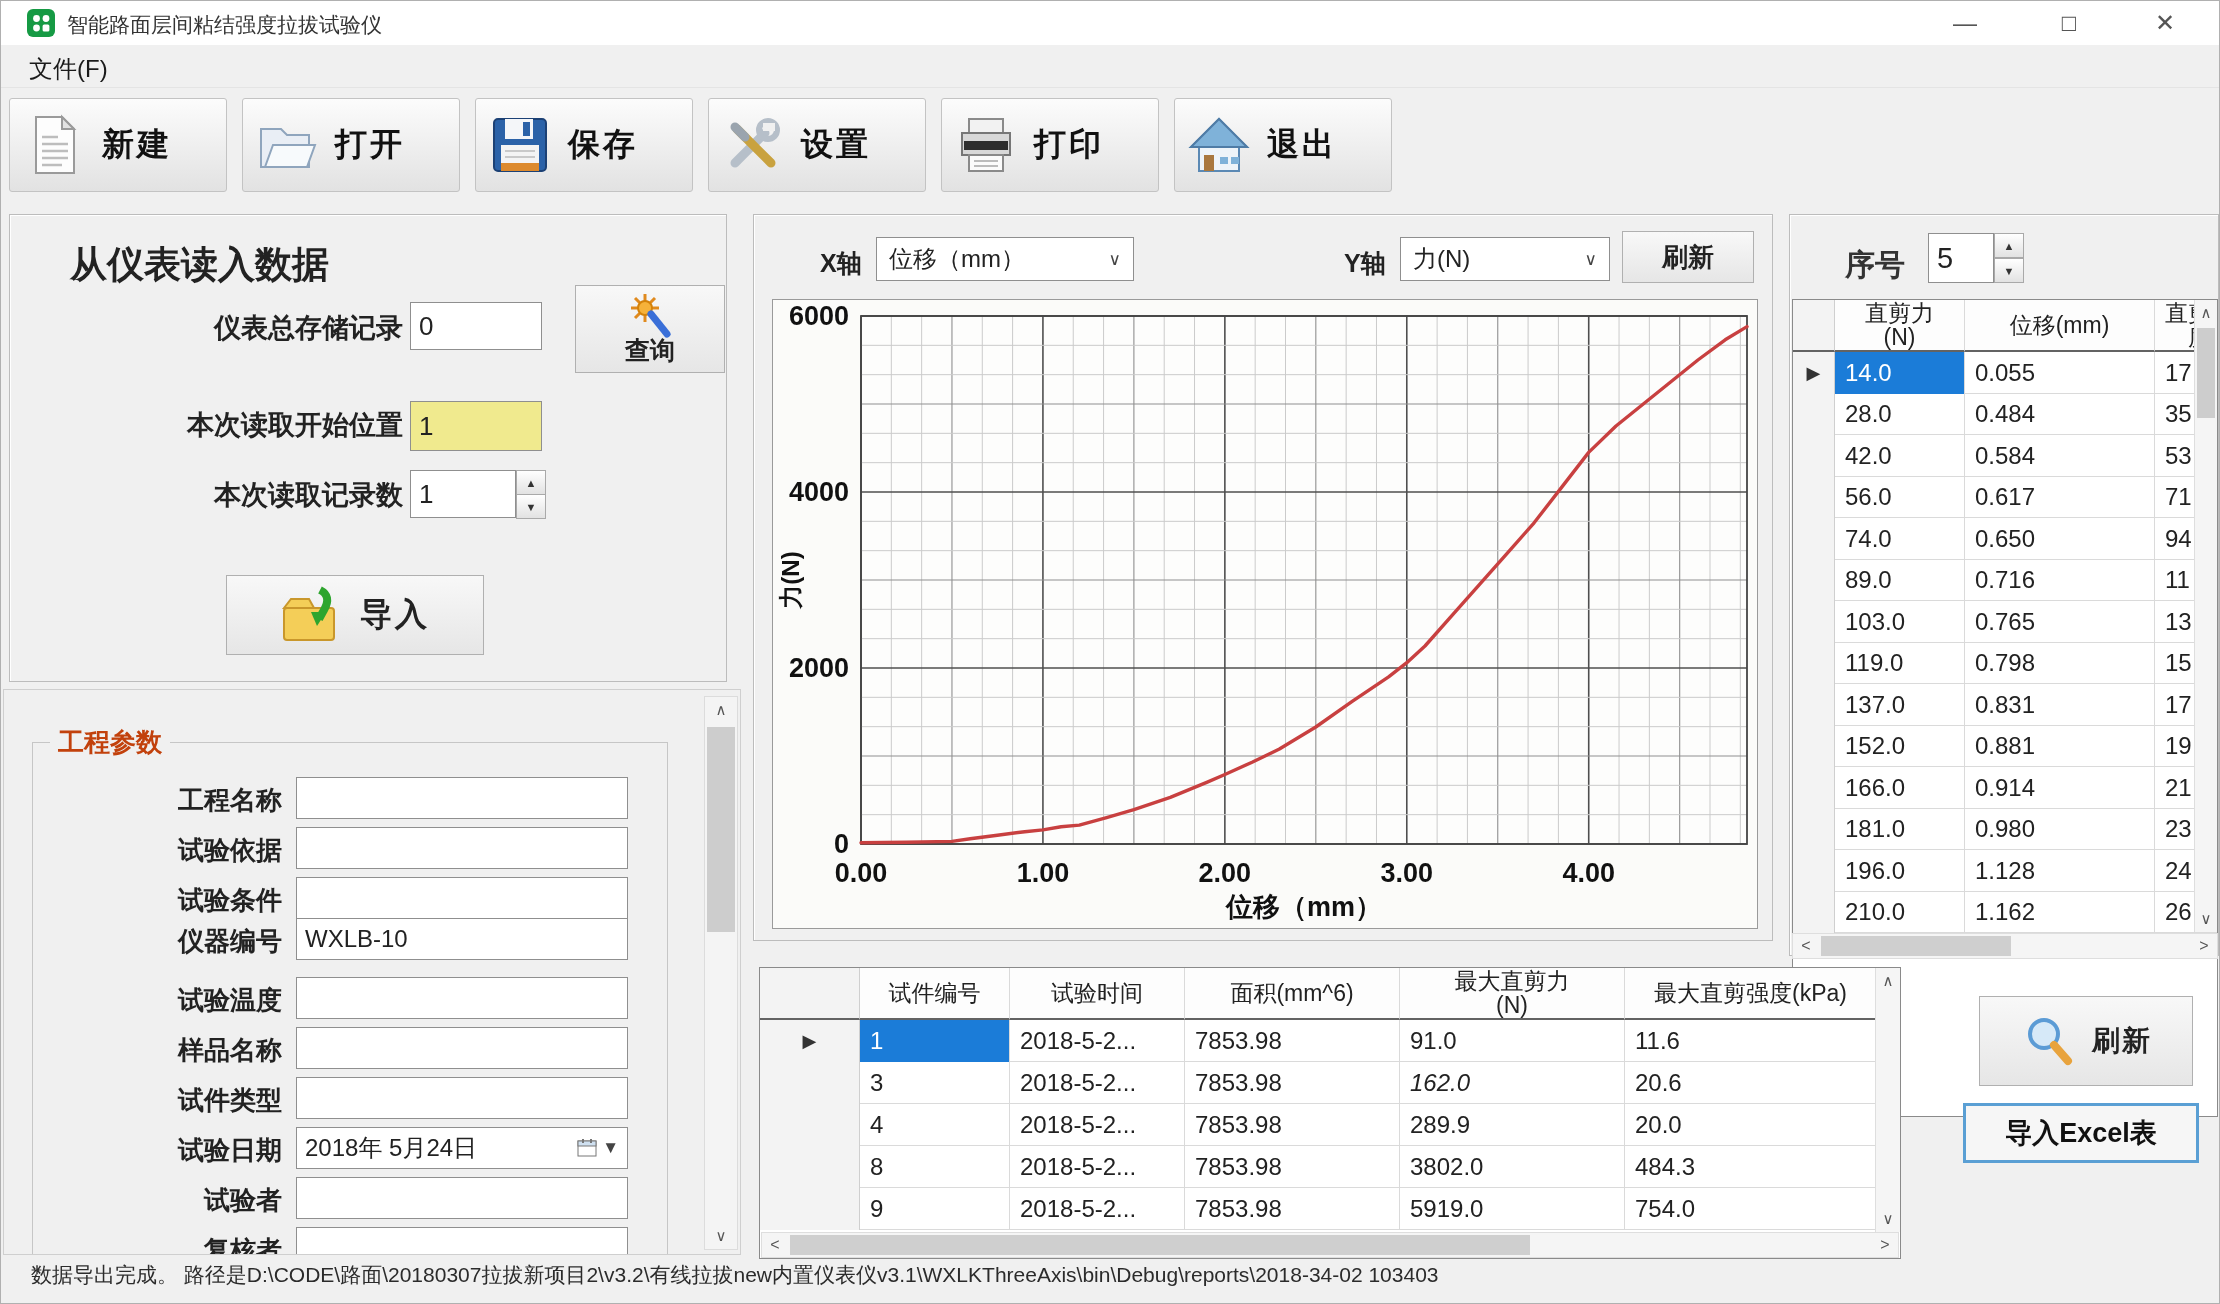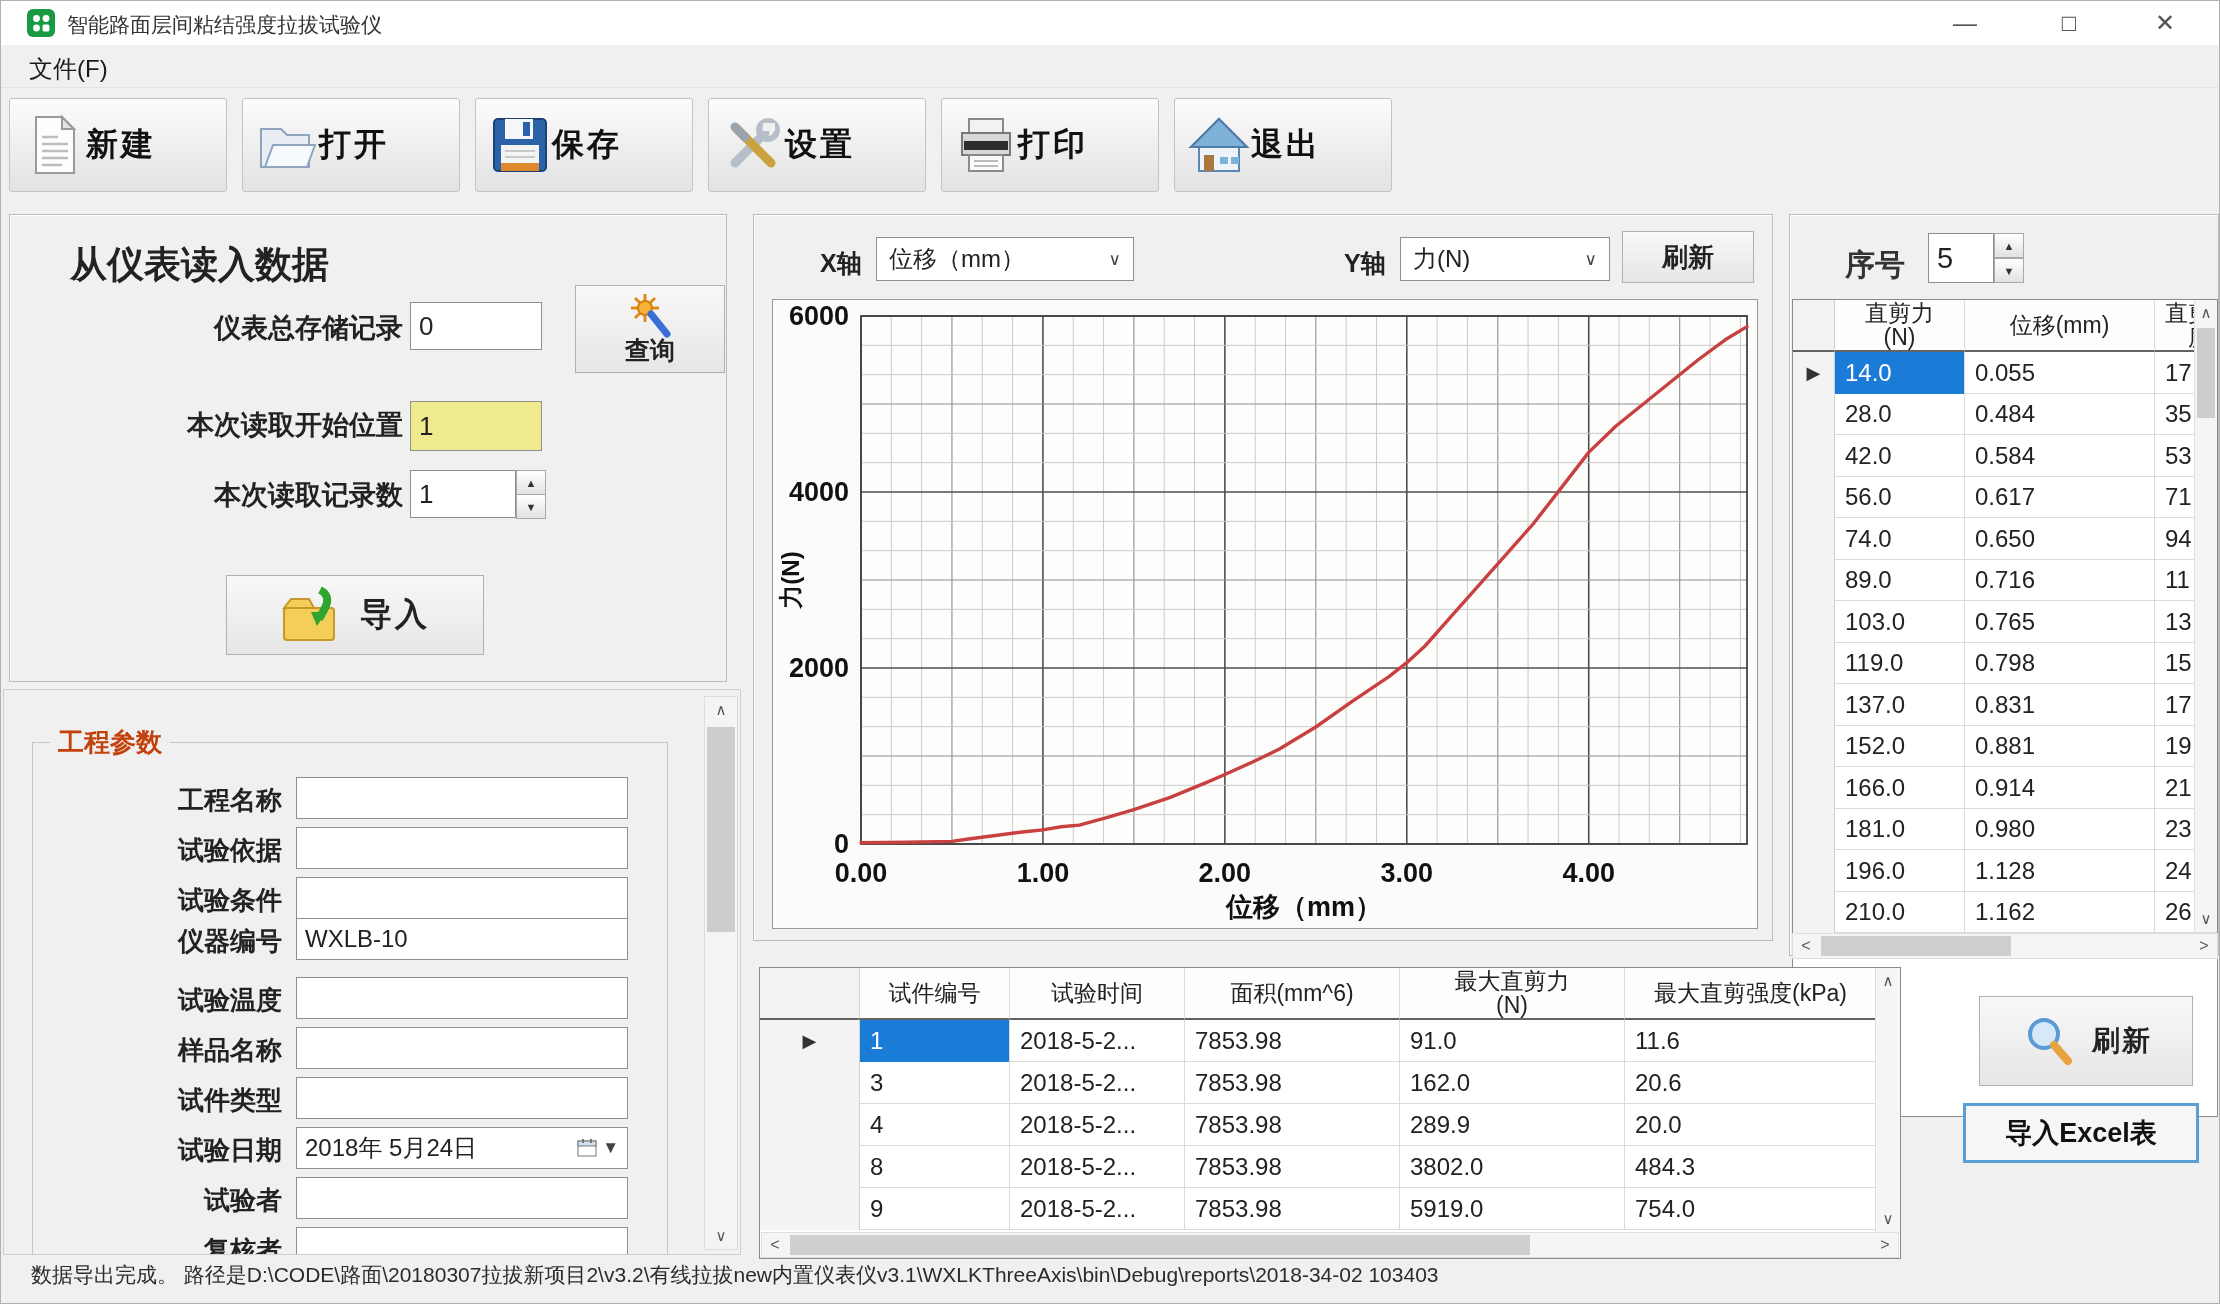--- a/index.html
+++ b/index.html
@@ -11,21 +11,21 @@
   .title-text{position:absolute;left:66px;top:10px;font-size:21px;color:#333;}
   .winbtn{position:absolute;top:0;width:96px;height:44px;display:flex;align-items:center;justify-content:center;font-size:24px;color:#555;}
   .winbtn.min{right:208px;} .winbtn.max{right:104px;} .winbtn.close{right:8px;}
 
   
   .menubar{position:absolute;left:0;top:44px;width:2220px;height:42px;background:#f0f0f0;border-bottom:1px solid #e4e4e4;}
   .menu-item{position:absolute;left:20px;top:6px;font-size:24px;color:#1a1a1a;padding:2px 8px;}
 
   
   .tbtn{position:absolute;top:97px;height:94px;width:218px;background:linear-gradient(#fcfcfc,#e2e2e2);
-        border:1px solid #c3c3c3;border-radius:3px;display:flex;align-items:center;padding:0 12px;box-sizing:border-box;}
+        border:1px solid #c3c3c3;border-radius:3px;display:flex;align-items:center;gap:16px;padding:0 12px;box-sizing:border-box;}
   .tbtn svg{width:64px;height:64px;flex:0 0 auto;}
   .tbtn .lbl{font-size:32px;font-weight:bold;color:#111;letter-spacing:3px;}
 
   
   .gbox{position:absolute;background:#f0f0f0;border:1px solid #bcbcbc;box-shadow:inset 1px 1px 0 #ffffff;box-sizing:border-box;}
 
   .tbox{background:#fff;border:1px solid #8f8f8f;box-sizing:border-box;display:flex;align-items:center;padding:0 8px;font-size:26px;color:#222;overflow:hidden;white-space:nowrap;}
   .yellow{background:#f0ea8e;}
 
   
@@ -504,21 +504,21 @@
         <div class="gcell" style="width: 175px; height: 42px;">2018-5-2...</div>
         <div class="gcell" style="width: 215px; height: 42px;">7853.98</div>
         <div class="gcell" style="width: 225px; height: 42px;">91.0</div>
         <div class="gcell" style="width: 252px; height: 42px;">11.6</div>
       </div>
       <div class="grow" style="height: 42px;">
         <div class="gcell rowhdr" style="width: 100px; height: 42px;"></div>
         <div class="gcell" style="width: 150px; height: 42px;">3</div>
         <div class="gcell" style="width: 175px; height: 42px;">2018-5-2...</div>
         <div class="gcell" style="width: 215px; height: 42px;">7853.98</div>
-        <div class="gcell" style="width: 225px; height: 42px;">162.0</div>
+        <div class="gcell" style="width: 225px; height: 42px; font-style: italic;">162.0</div>
         <div class="gcell" style="width: 252px; height: 42px;">20.6</div>
       </div>
       <div class="grow" style="height: 42px;">
         <div class="gcell rowhdr" style="width: 100px; height: 42px;"></div>
         <div class="gcell" style="width: 150px; height: 42px;">4</div>
         <div class="gcell" style="width: 175px; height: 42px;">2018-5-2...</div>
         <div class="gcell" style="width: 215px; height: 42px;">7853.98</div>
         <div class="gcell" style="width: 225px; height: 42px;">289.9</div>
         <div class="gcell" style="width: 252px; height: 42px;">20.0</div>
       </div>

